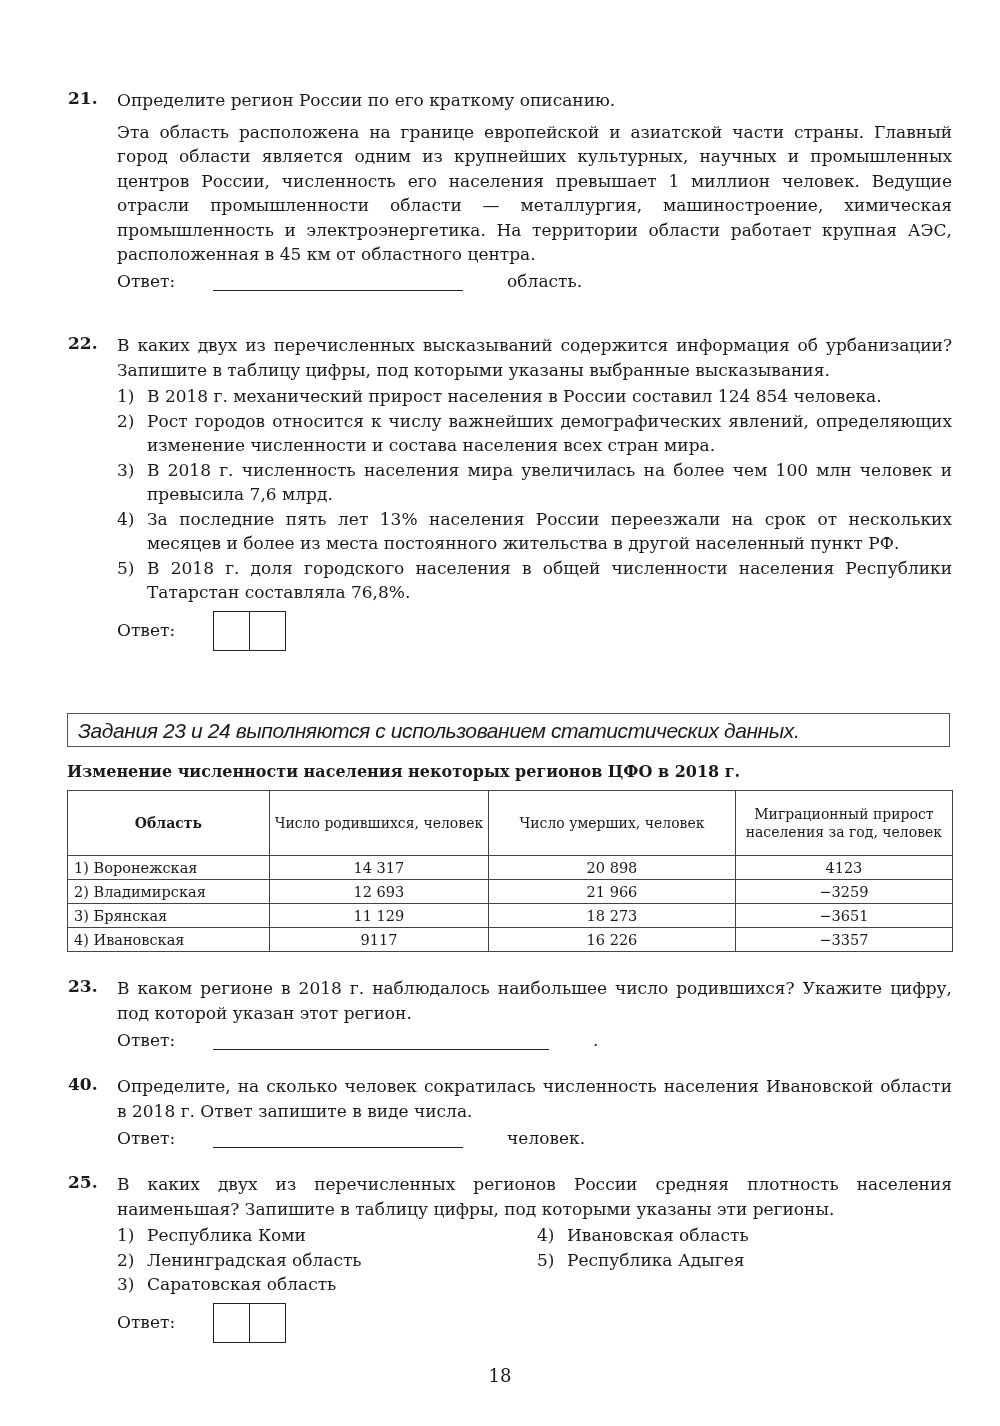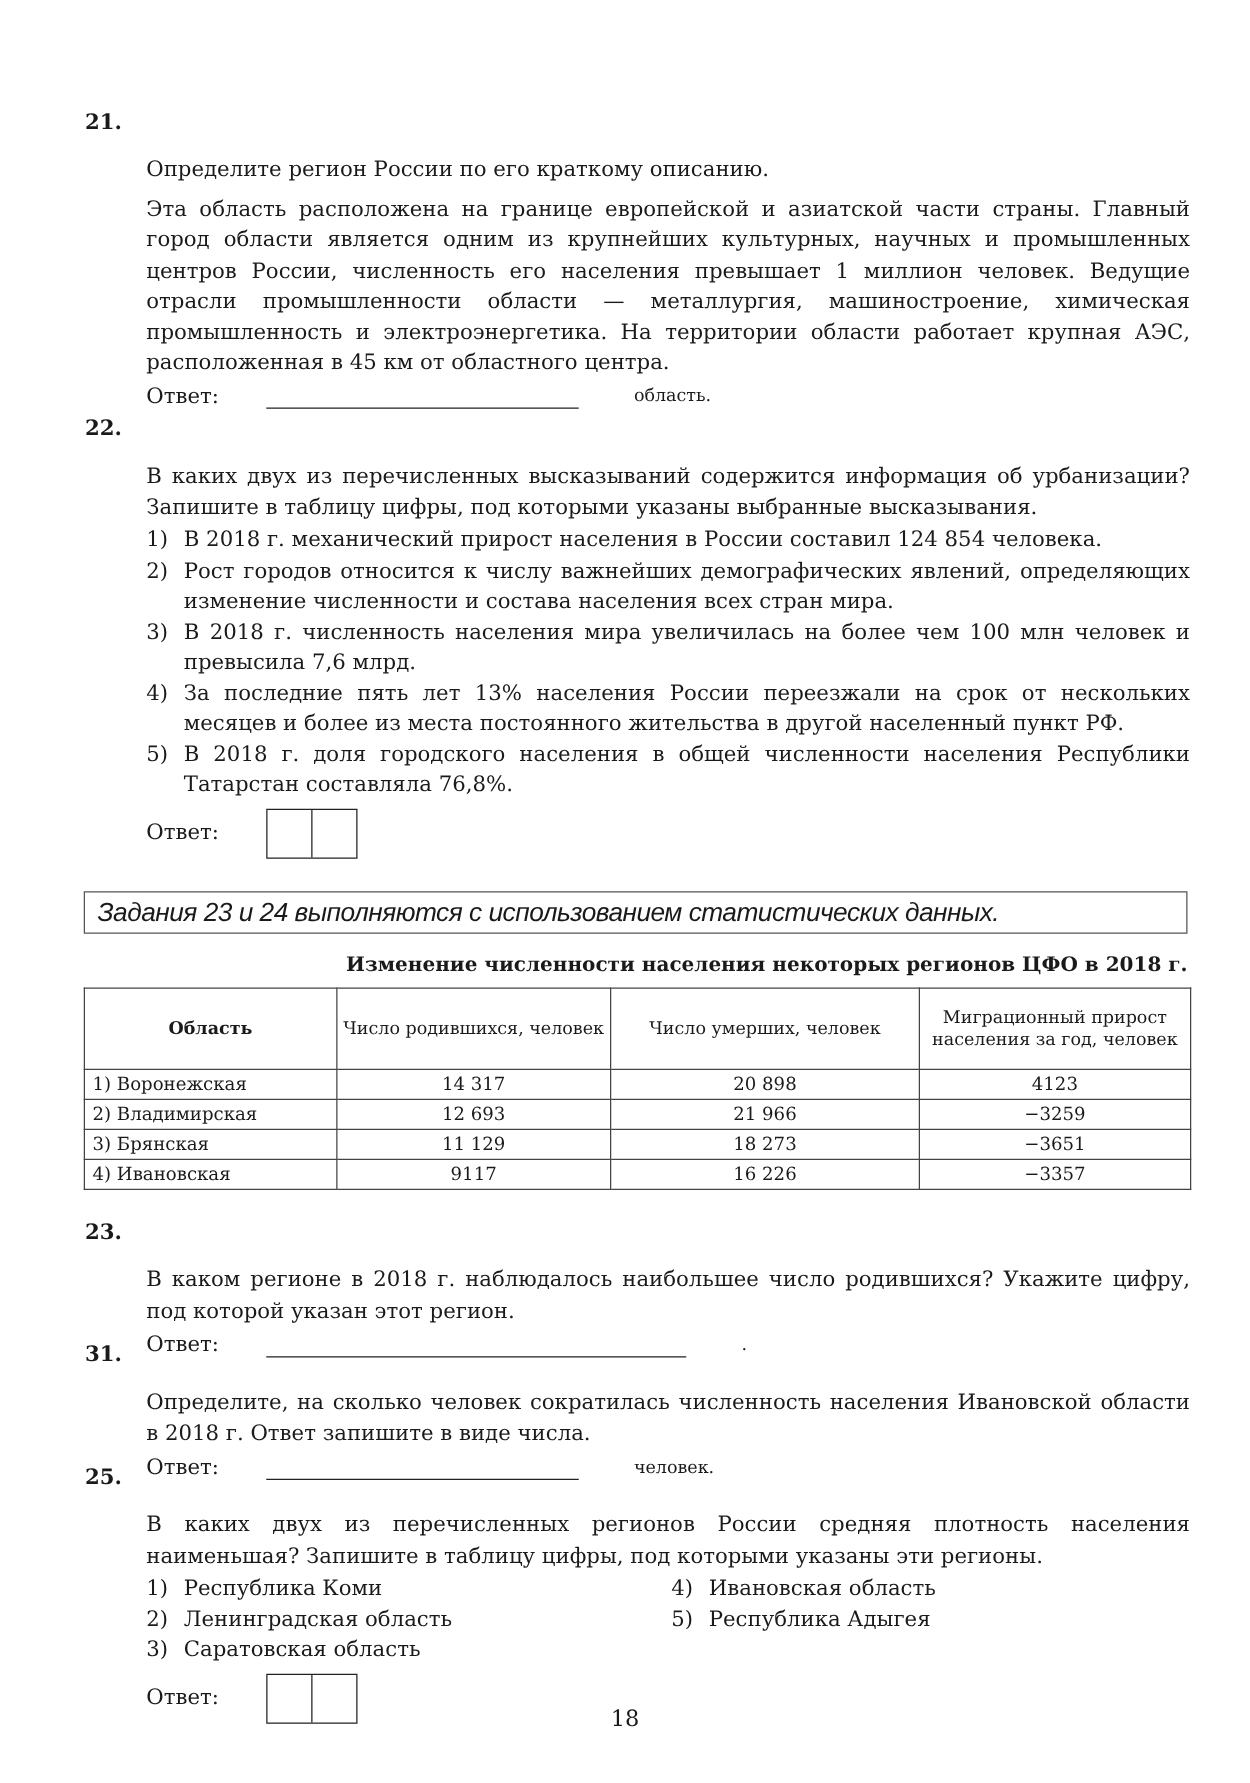--- a/index.html
+++ b/index.html
@@ -4,41 +4,41 @@
 <style>
   html, body { margin: 0; padding: 0; background: #ffffff; }
   body {
     width: 1000px; height: 1426px; position: relative; overflow: hidden;
     font-family: "DejaVu Serif", "Liberation Serif", serif;
     color: #1a1a1a;
   }
   .page { position: absolute; left: 0; top: 0; width: 1000px; height: 1426px; }
   .task { position: absolute; left: 68px; width: 884px; }
   .num { position: absolute; left: 0; top: 0; font-weight: bold; font-size: 17px; }
-  .body { margin-left: 49px; font-size: 17px; line-height: 24.5px; text-align: justify; margin-top: 36px; }
+  .body { margin-left: 49px; font-size: 17px; line-height: 24.5px; text-align: justify; }
   .body p { margin: 0; }
   .body p.desc { margin-top: 7px; }
   .answer-row { display: flex; align-items: center; margin-top: 2px; height: 26px; gap: 32px; }
   .answer-label { font-size: 17px; }
   .answer-line { display: inline-block; border-bottom: 1px solid #222; height: 18px; margin: 0 12px 0 6px; }
-  .answer-suffix { font-size: 14px; }
+  .answer-suffix { font-size: 17px; }
   .items { margin-top: 2px; }
   .item { position: relative; padding-left: 30px; text-align: justify; }
   .item .marker { position: absolute; left: 0; top: 0; }
   .boxes { display: inline-flex; margin-left: 6px; border: 1.5px solid #222; height: 38px; }
   .box { width: 35px; height: 38px; }
   .box + .box { border-left: 1.5px solid #222; }
   .note {
     position: absolute; left: 67px; top: 713px; width: 883px; height: 34px;
     border: 1px solid #555; box-sizing: border-box;
     font-family: "Liberation Sans", sans-serif; font-style: italic; font-size: 21px;
     padding-left: 10px; line-height: 34px; letter-spacing: -0.4px;
   }
   .table-title {
-    position: absolute; left: 67px; top: 762px; width: 883px; text-align: right;
+    position: absolute; left: 67px; top: 762px; width: 883px; text-align: left;
     font-weight: bold; font-size: 16px;
   }
   table.stats {
     position: absolute; left: 67px; top: 790px; width: 886px;
     border-collapse: collapse; font-size: 14.5px;
   }
   table.stats th, table.stats td { border: 1px solid #444; padding: 0; }
   table.stats th { font-weight: normal; height: 64px; font-size: 14px; line-height: 18px; text-align: center; }
   table.stats th.first { font-weight: bold; margin-top: 32px; }
   table.stats td { height: 23px; text-align: center; }
@@ -132,21 +132,21 @@
       <p>В каком регионе в 2018 г. наблюдалось наибольшее число родившихся? Укажите цифру, под которой указан этот регион.</p>
       <div class="answer-row">
         <span class="answer-label">Ответ:</span>
         <span class="answer-line" style="width:336px;"></span>
         <span class="answer-suffix">.</span>
       </div>
     </div>
   </div>
 
   <div class="task" style="top:1074px;">
-    <span class="num">31.</span>
+    <span class="num">40.</span>
     <div class="body">
       <p>Определите, на сколько человек сократилась численность населения Ивановской области в 2018 г. Ответ запишите в виде числа.</p>
       <div class="answer-row">
         <span class="answer-label">Ответ:</span>
         <span class="answer-line" style="width:250px;"></span>
         <span class="answer-suffix">человек.</span>
       </div>
     </div>
   </div>
 

